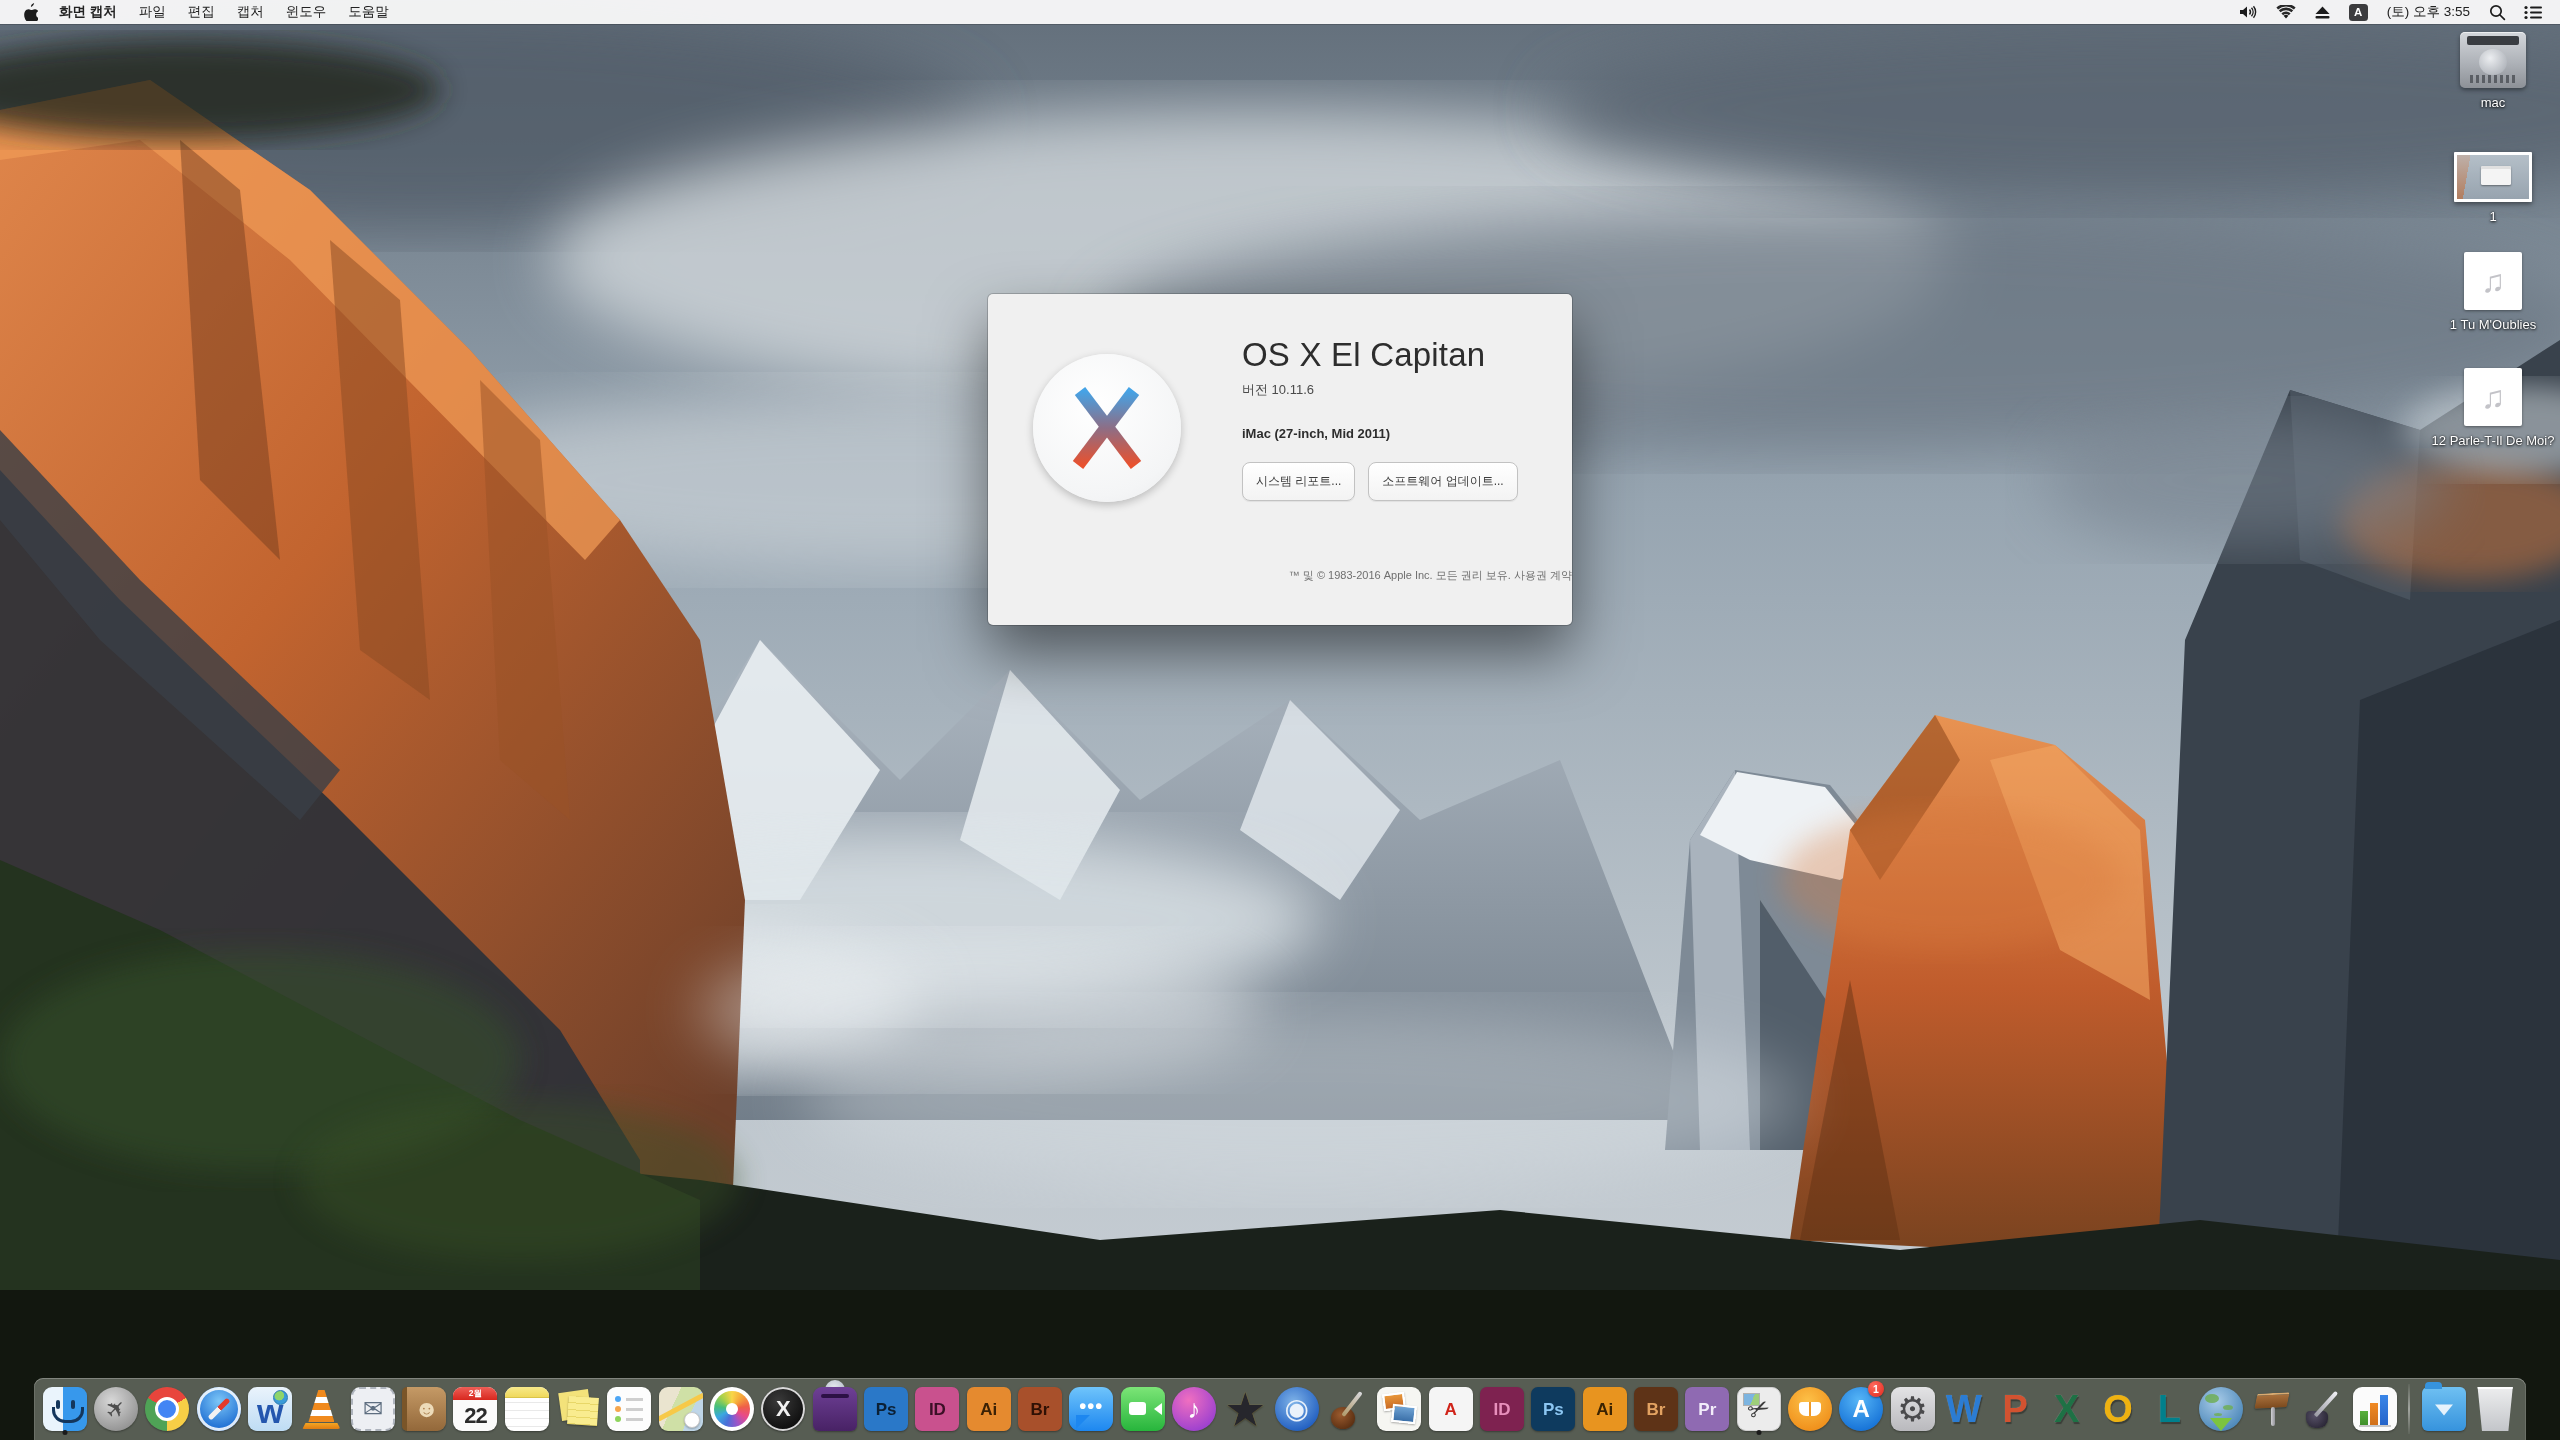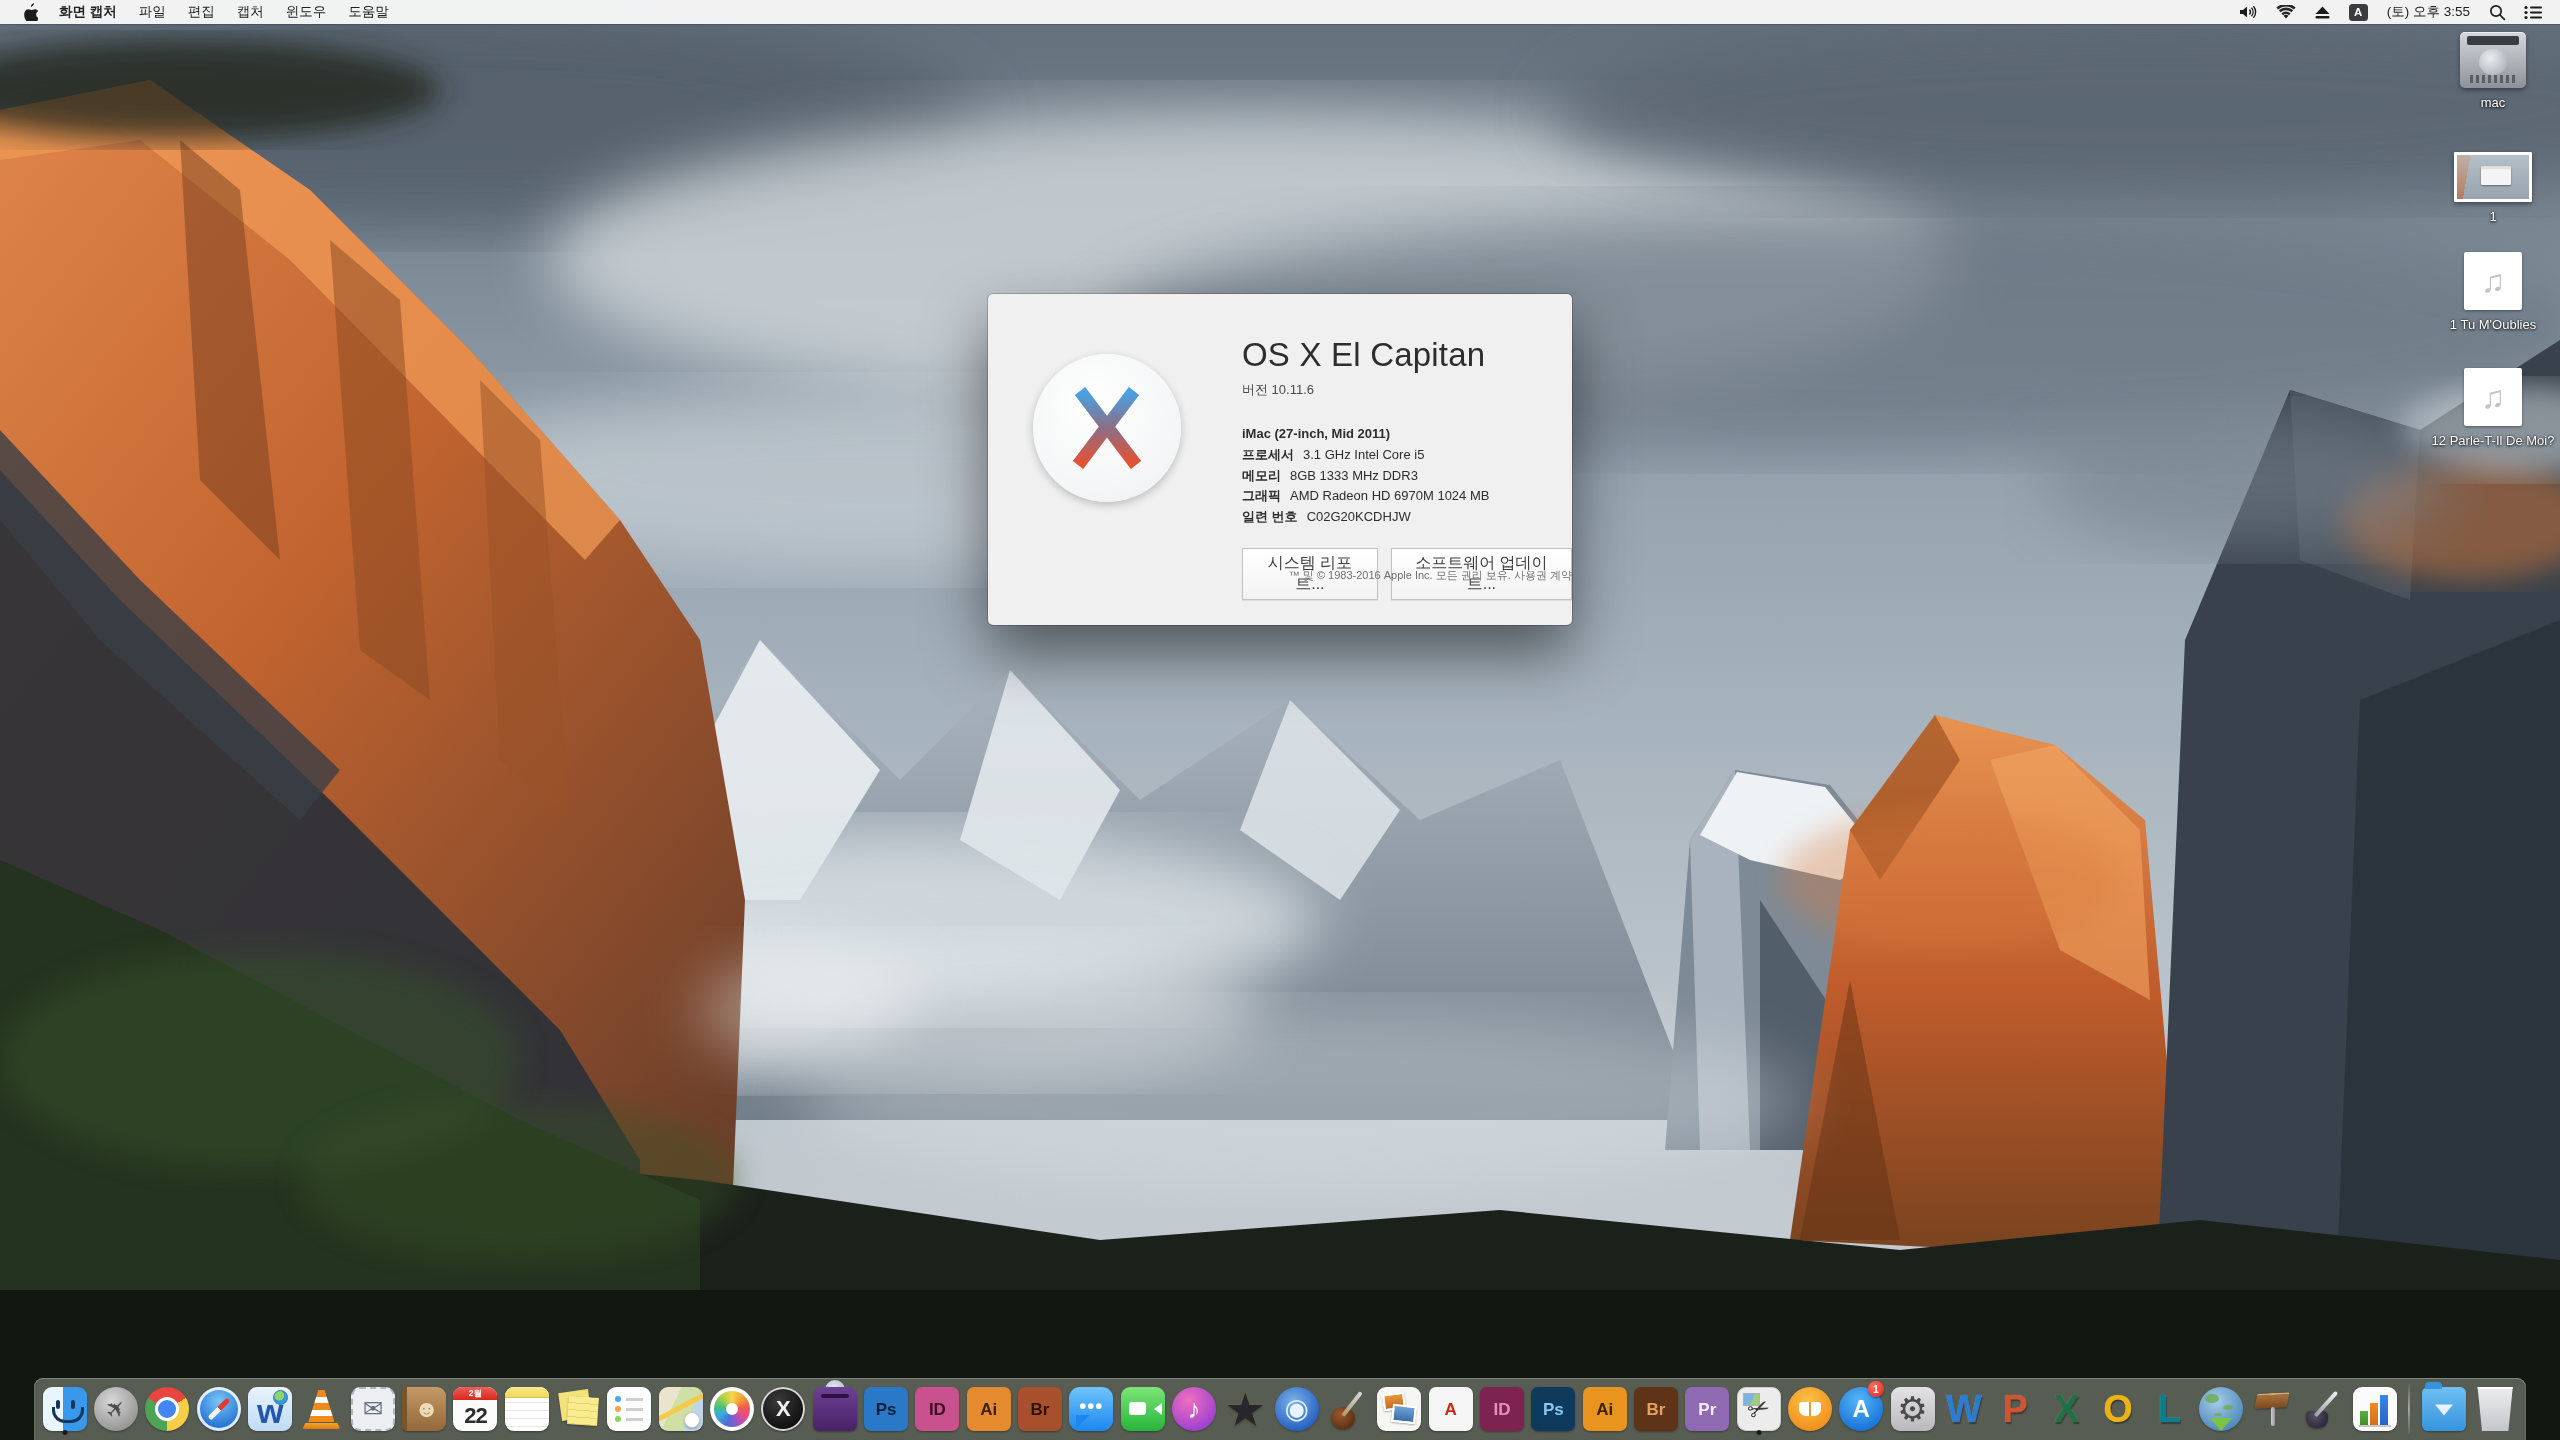--- a/index.html
+++ b/index.html
@@ -72,22 +72,22 @@
   .about-text { position:absolute; left:254px; top:42px; }
   .about-title { font-size:33px; color:#2d2d2d; letter-spacing:.2px; }
   .about-title .t-os { font-weight:500; }
   .about-title .t-name { font-weight:300; }
   .about-version { margin-top:7px; font-size:13px; color:#4a4a4a; }
   .about-model { margin-top:27px; font-size:13px; font-weight:bold; color:#2d2d2d; }
   .spec-rows { margin-top:4px; }
   .spec-row { font-size:13px; color:#2d2d2d; line-height:20.5px; }
   .spec-label { font-weight:bold; margin-right:9px; }
   .about-buttons { margin-top:21px; display:flex; gap:13px; }
-  .push-button { font-size:16px; color:#3d3d3d; padding:4px 13px;
-    background:linear-gradient(#ffffff,#f3f3f3); border:1px solid #c2c2c2; border-radius:0;
+  .push-button { font-size:12px; color:#3d3d3d; padding:10px 13px;
+    background:linear-gradient(#ffffff,#f3f3f3); border:1px solid #c2c2c2; border-radius:8px;
     box-shadow:0 1px 1px rgba(0,0,0,.07); font-family:inherit; }
   .about-footer { position:absolute; bottom:5px; width:100%; text-align:right;
     font-size:11px; color:#6f6f6f; }
 
   
   .dock { position:absolute; left:34px; right:34px; bottom:0; height:62px; z-index:40;
     background:rgba(106,113,102,.78); border-radius:9px 9px 0 0;
     box-shadow:inset 0 1px 0 rgba(255,255,255,.25), inset 1px 0 0 rgba(255,255,255,.12), inset -1px 0 0 rgba(255,255,255,.12);
     display:flex; align-items:center; justify-content:center; gap:6px; padding:0 8px; }
   .dock-item { position:relative; width:46px; height:52px; display:flex; align-items:center; justify-content:center; }
@@ -433,26 +433,20 @@
             </linearGradient>
           </defs>
           <line x1="47" y1="37" x2="103" y2="111" stroke="url(#xg)" stroke-width="13"></line>
           <line x1="101" y1="37" x2="45" y2="111" stroke="url(#xg)" stroke-width="13"></line>
         </svg>
       </div>
       <div class="about-text">
         <div class="about-title"><span class="t-os">OS X</span><span class="t-name"> El Capitan</span></div>
         <div class="about-version">버전 10.11.6</div>
         <div class="about-model">iMac (27-inch, Mid 2011)</div>
-        <div class="spec-rows" id="spec-rows">
-            <div class="spec-row"><span class="spec-label">프로세서</span><span>3.1 GHz Intel Core i5</span></div>
-            <div class="spec-row"><span class="spec-label">메모리</span><span>8GB 1333 MHz DDR3</span></div>
-            <div class="spec-row"><span class="spec-label">그래픽</span><span>AMD Radeon HD 6970M 1024 MB</span></div>
-            <div class="spec-row"><span class="spec-label">일련 번호</span><span>C02G20KCDHJW</span></div>
-          </div>
         <div class="about-buttons" id="about-buttons">
             <button class="push-button">시스템 리포트...</button>
             <button class="push-button">소프트웨어 업데이트...</button>
           </div>
       </div>
       <div class="about-footer">™ 및 © 1983-2016 Apple Inc. 모든 권리 보유. 사용권 계약</div>
     </div>
   </div>
 
   <div class="dock" id="dock">

